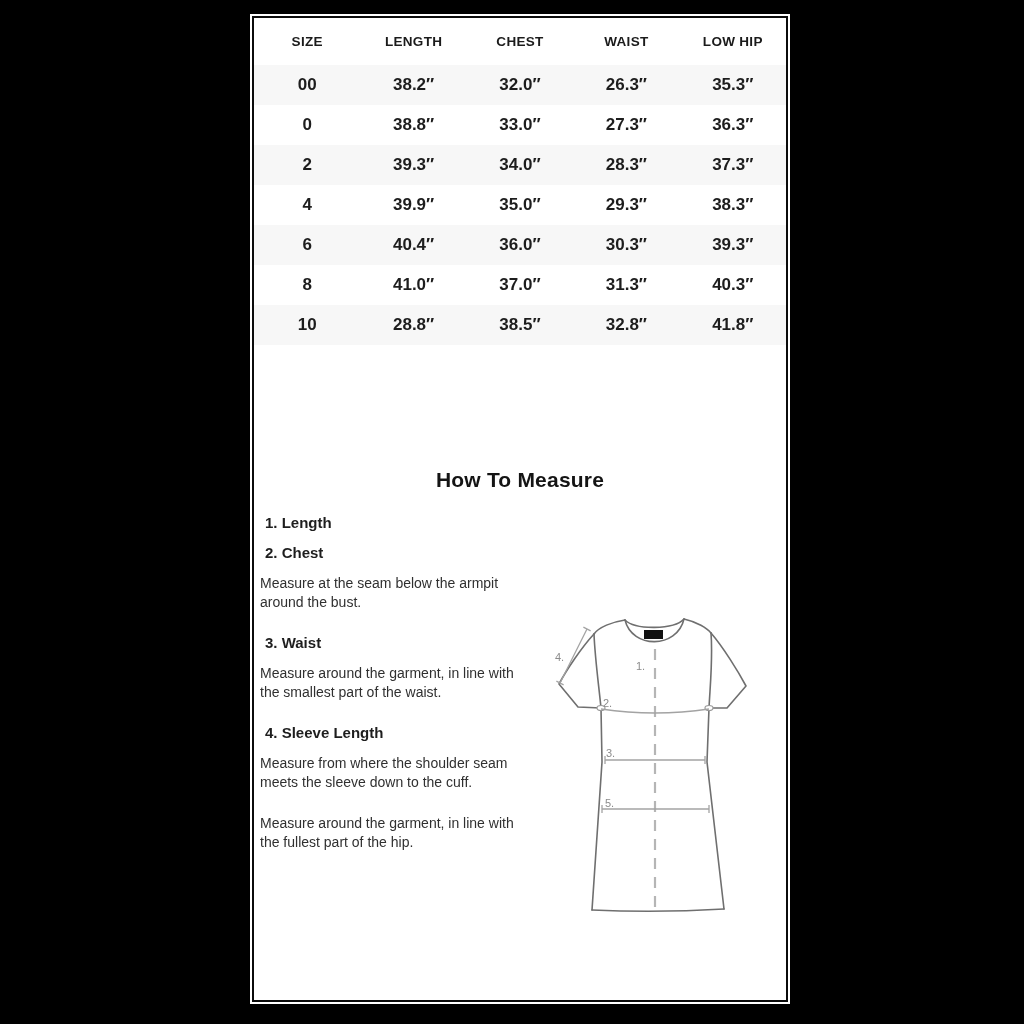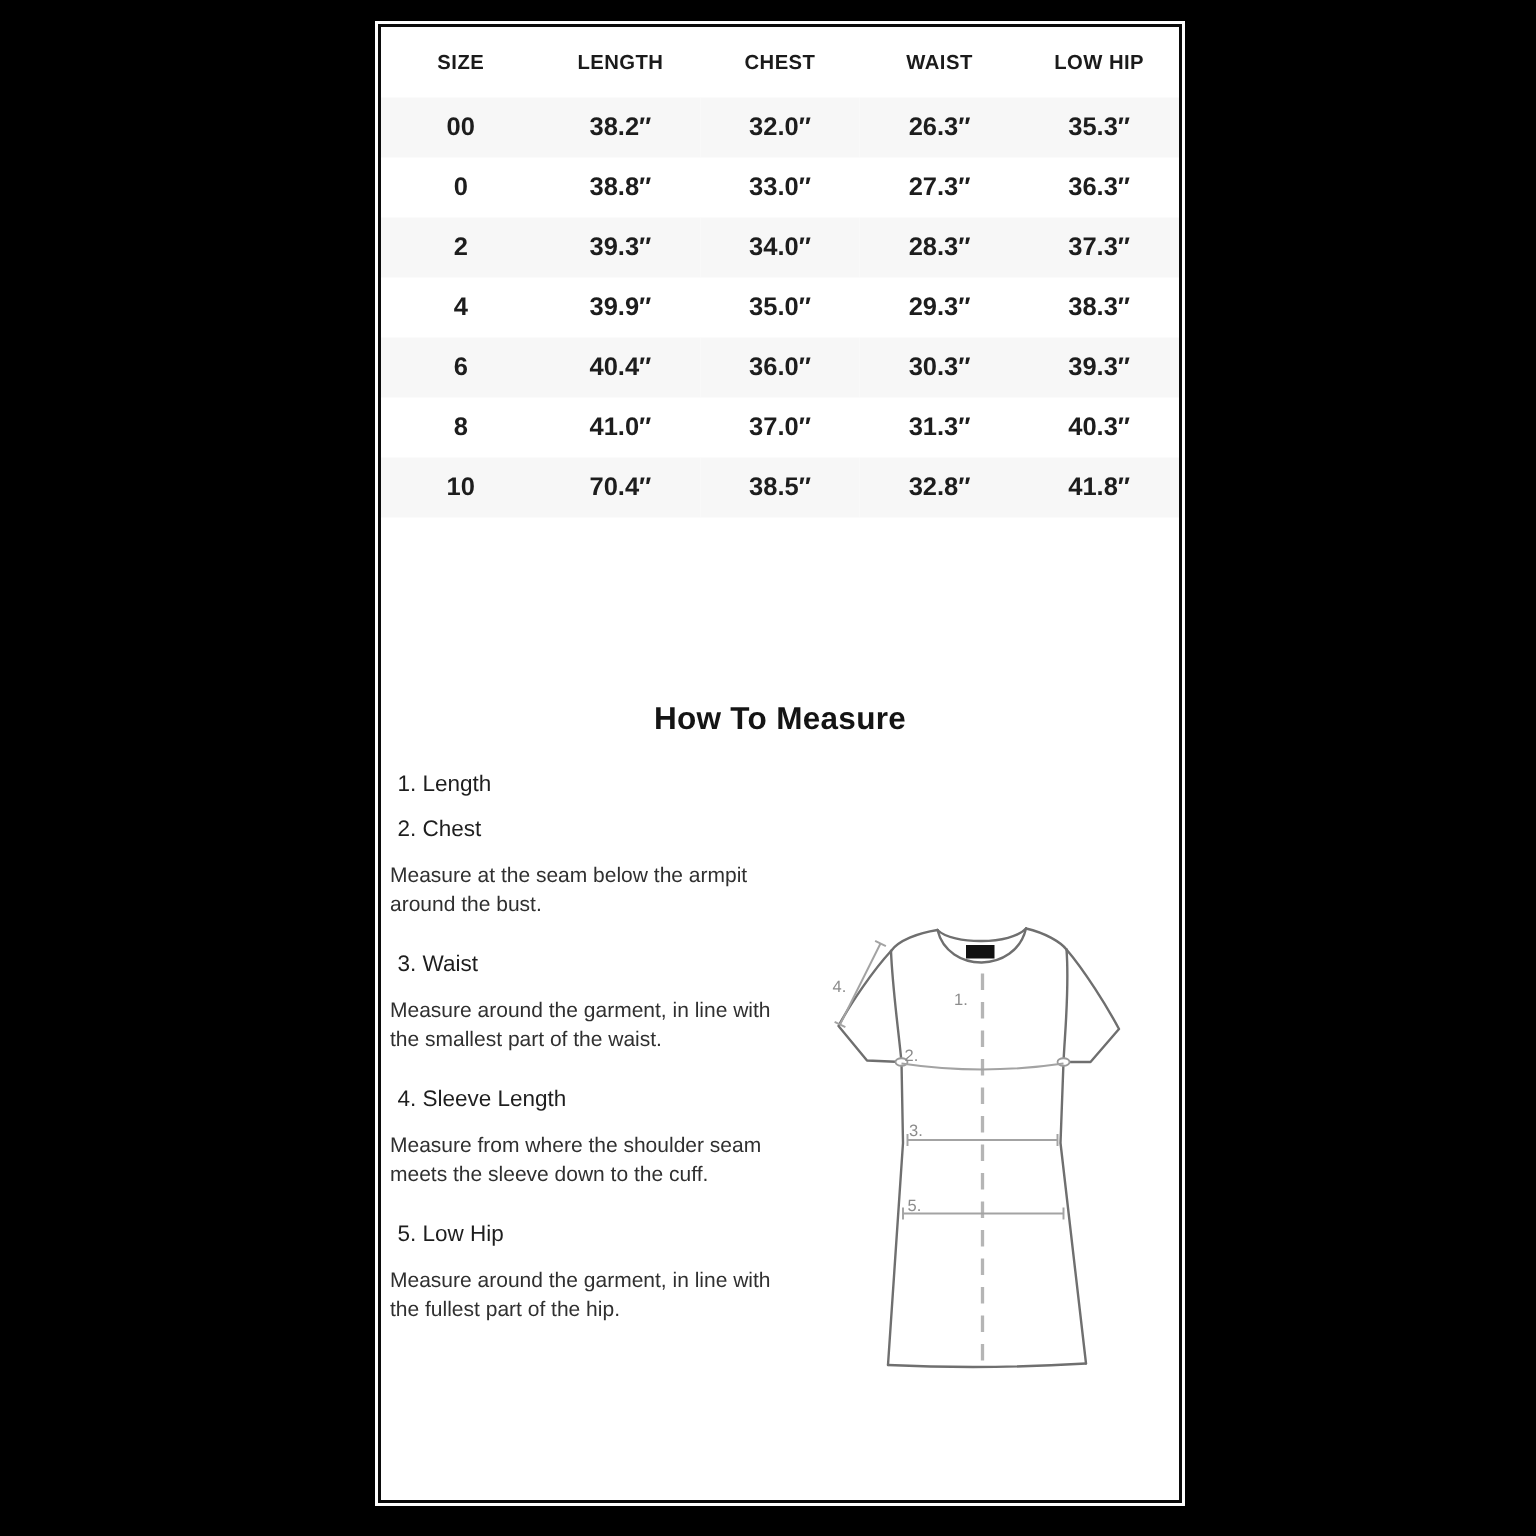--- a/index.html
+++ b/index.html
@@ -64,21 +64,21 @@
   }
   .sections {
     position: absolute;
     top: 496px;
     left: 6px;
     width: 256px;
   }
   .section h3 {
     margin: 0 0 13px 5px;
     font-size: 15px;
-    font-weight: 400;
+    font-weight: 700;
     color: #1e1e1e;
   }
   .section p {
     margin: 0 0 22px 0;
     font-size: 14px;
     line-height: 19px;
     color: #303030;
   }
   
   .diagram {
@@ -148,21 +148,21 @@
       </tr>
       <tr>
         <td>8</td>
         <td>41.0″</td>
         <td>37.0″</td>
         <td>31.3″</td>
         <td>40.3″</td>
       </tr>
       <tr>
         <td>10</td>
-        <td>70.4″</td>
+        <td>28.8″</td>
         <td>38.5″</td>
         <td>32.8″</td>
         <td>41.8″</td>
       </tr>
     </tbody>
   </table>
 
   <div class="howto-title">How To Measure</div>
 
   <div class="sections">
@@ -175,21 +175,20 @@
     </div>
     <div class="section">
       <h3>3. Waist</h3>
       <p>Measure around the garment, in line with the smallest part of the waist.</p>
     </div>
     <div class="section">
       <h3>4. Sleeve Length</h3>
       <p>Measure from where the shoulder seam meets the sleeve down to the cuff.</p>
     </div>
     <div class="section">
-      <h3>5. Low Hip</h3>
       <p>Measure around the garment, in line with the fullest part of the hip.</p>
     </div>
   </div>
 
   <div class="diagram">
     <svg width="250" height="330" viewBox="0 0 250 330">
 
       <g stroke="#6f6f6f" stroke-width="1.6" fill="none" stroke-linejoin="round" stroke-linecap="round">
 
         <path d="M 57,37 C 62,30 75,25 88,23"></path>

